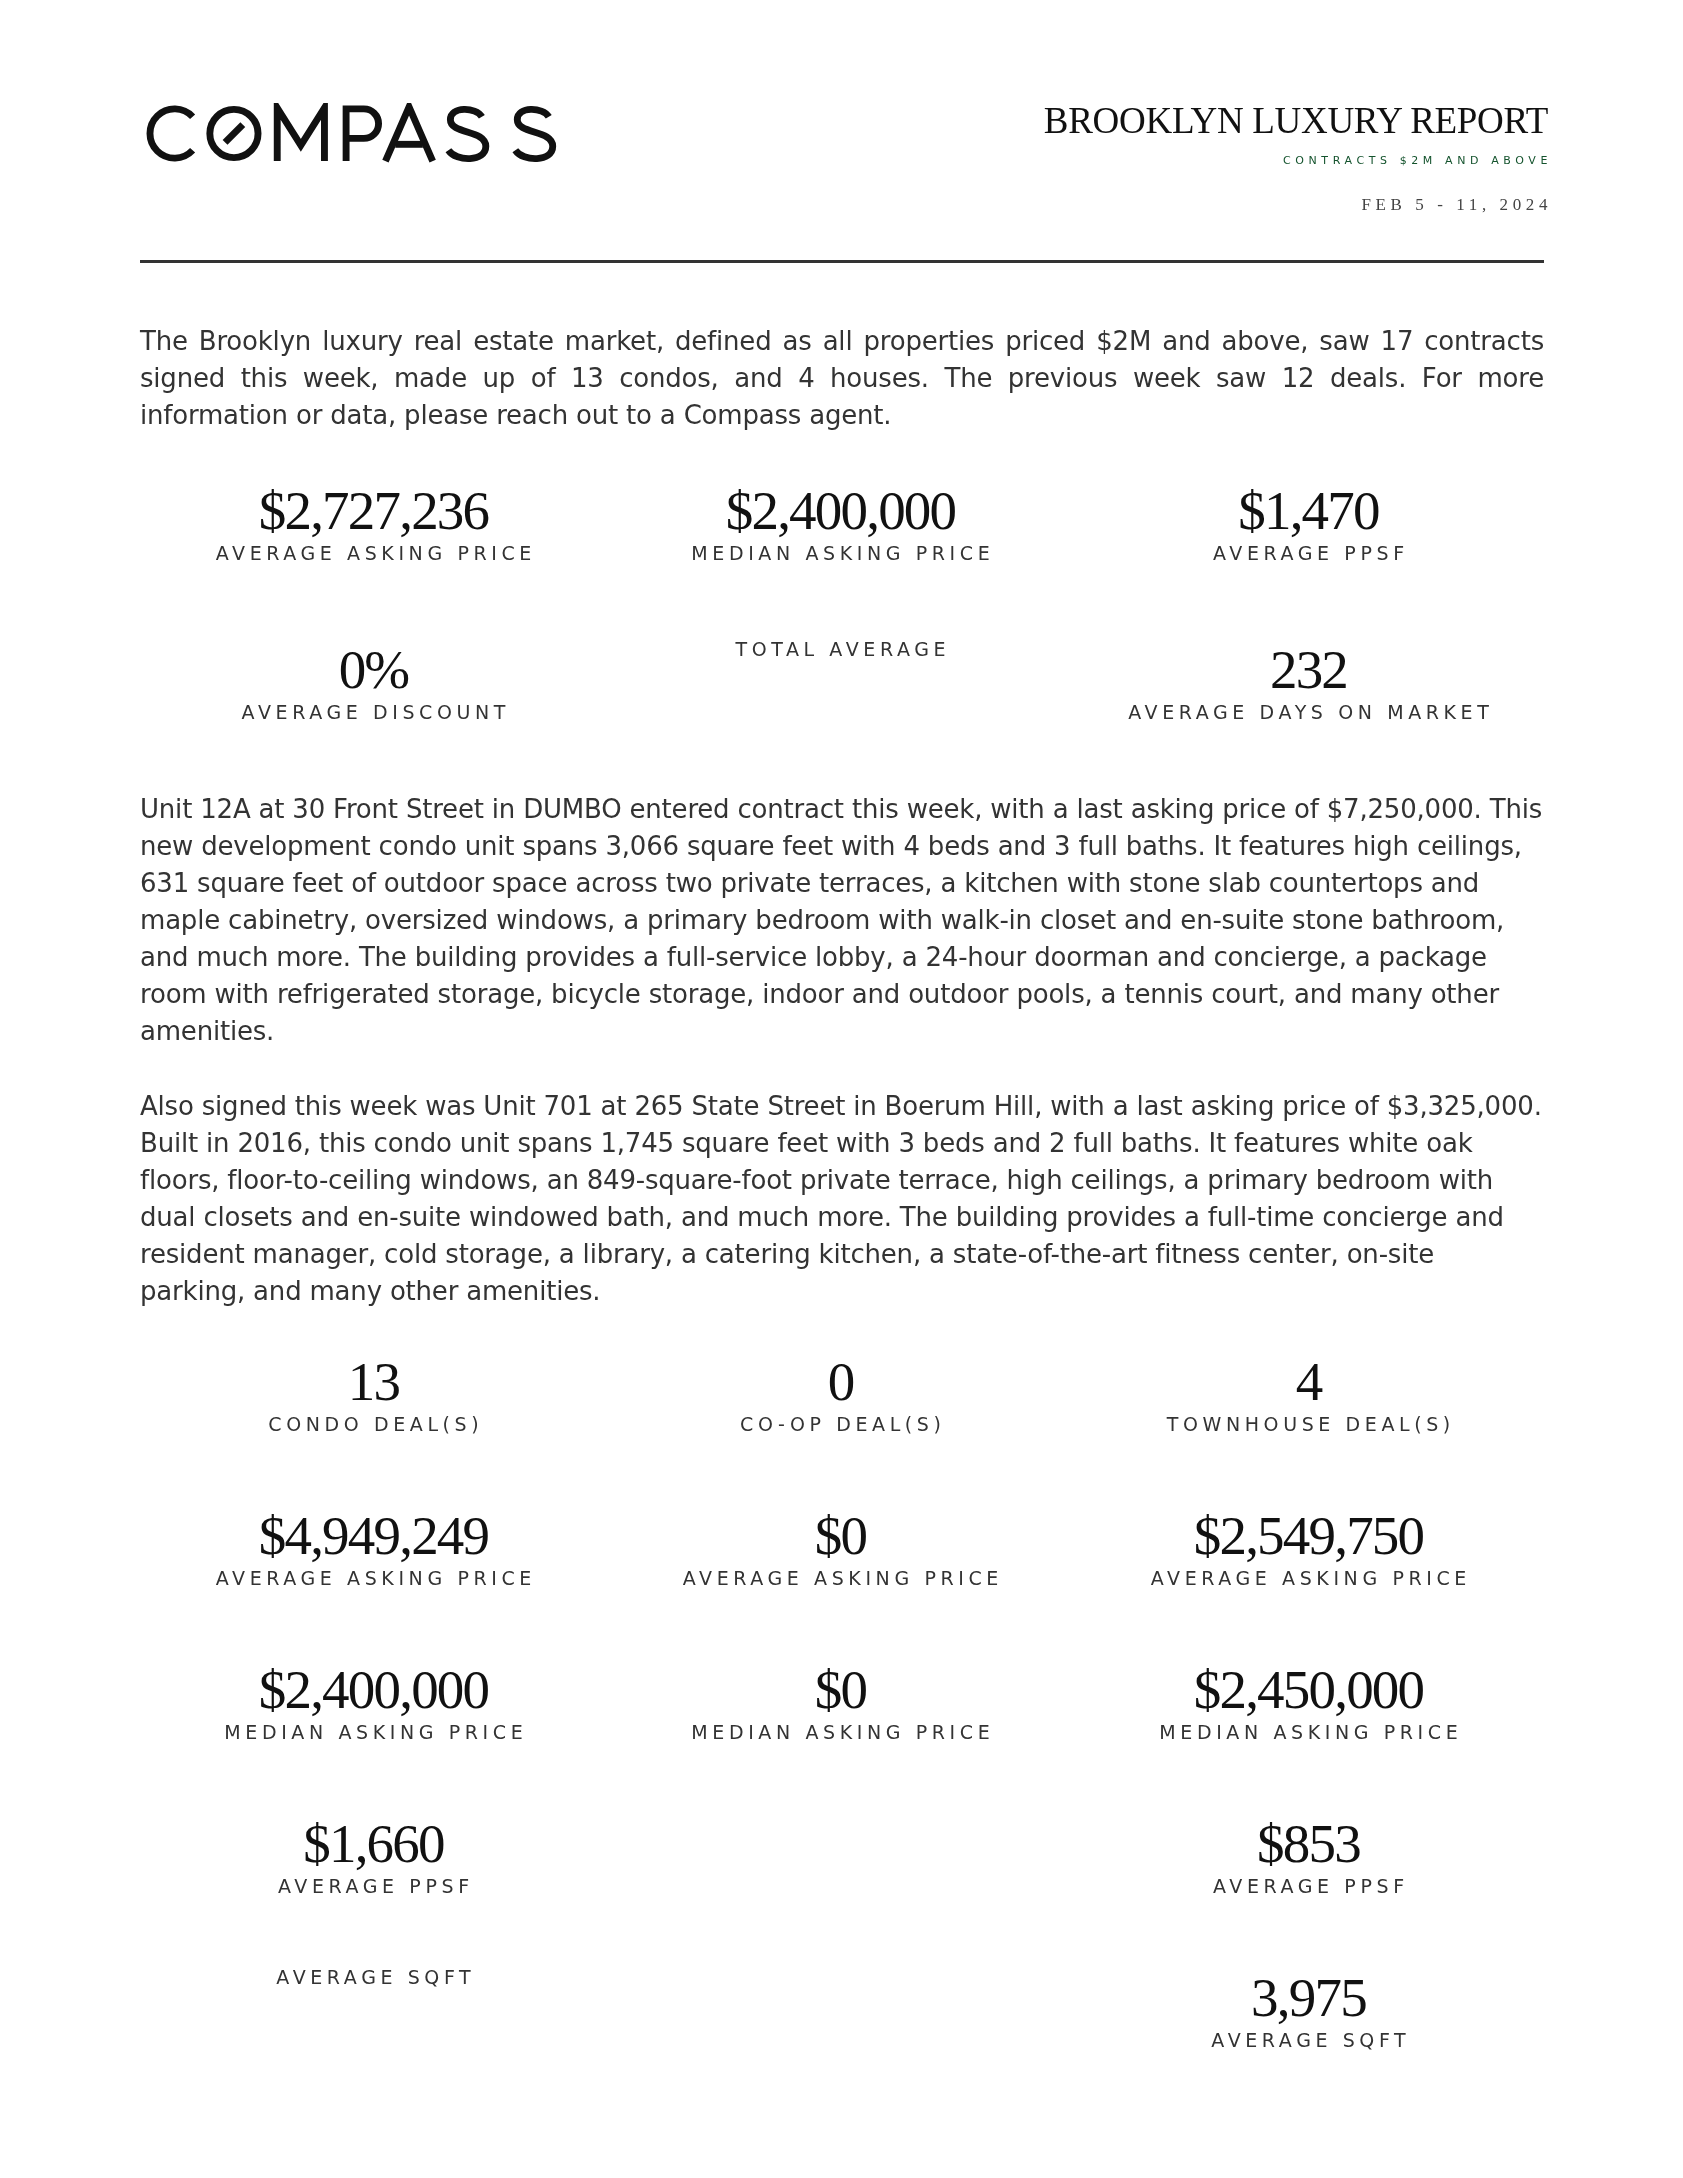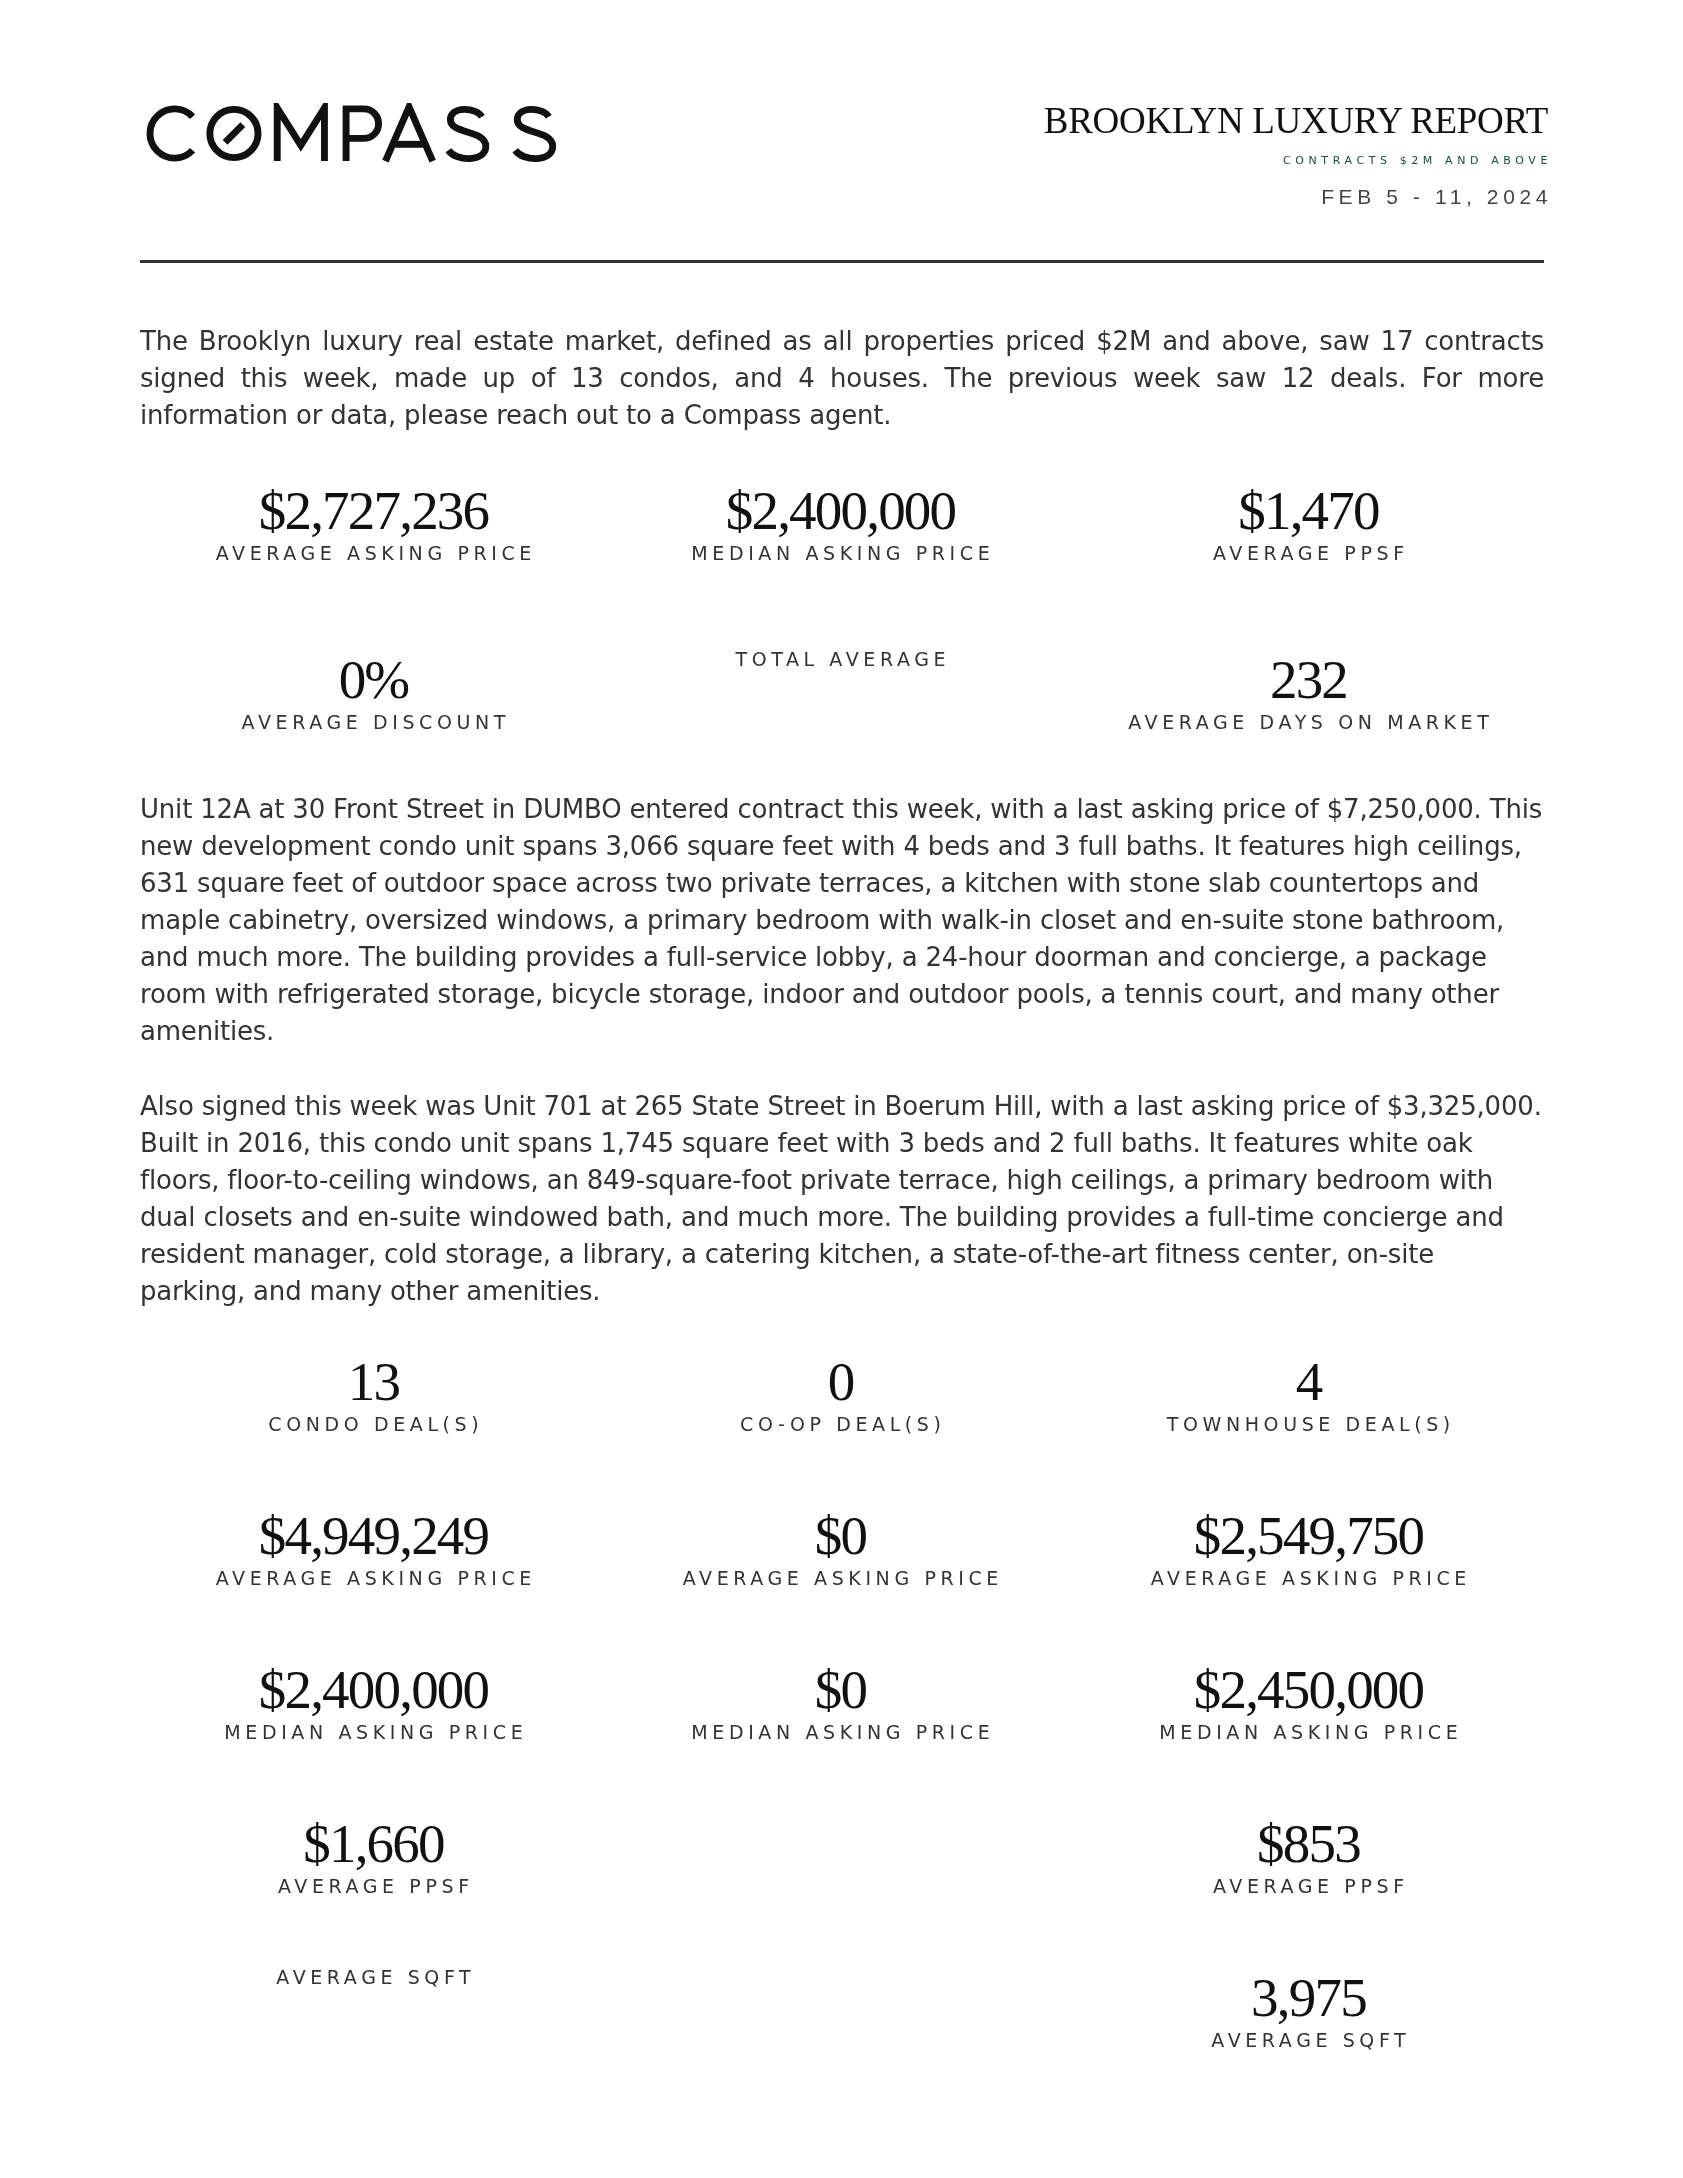--- a/index.html
+++ b/index.html
@@ -5,31 +5,31 @@
   html, body { margin: 0; padding: 0; background: #ffffff; }
   body { width: 1683px; height: 2178px; position: relative; overflow: hidden; color: #111; }
   .page { position: absolute; left: 0; top: 0; width: 1683px; height: 2178px; }
 
   .logo { position: absolute; left: 142px; top: 103px; width: 420px; height: 61px; }
   .logo svg { display: block; }
 
   .report-head { position: absolute; right: 135px; top: 99px; text-align: right; }
   .report-title { font-family: "Liberation Serif", "DejaVu Serif", serif; font-size: 37px; line-height: 44px; color: #111; letter-spacing: -0.3px; white-space: nowrap; }
   .report-sub { font-family: "DejaVu Sans", "Liberation Sans", sans-serif; font-size: 11px; letter-spacing: 4.6px; color: #14532d; line-height: 20px; margin-top: 8px; margin-right: -4px; white-space: nowrap; }
-  .report-date { font-family: Liberation Sans, sans-serif; font-size: 21px; letter-spacing: 4.6px; color: #444; line-height: 20px; margin-top: 16px; margin-right: -4px; white-space: nowrap; }
+  .report-date { font-family: Liberation Serif, serif; font-size: 17px; letter-spacing: 4.6px; color: #444; line-height: 20px; margin-top: 24px; margin-right: -4px; white-space: nowrap; }
 
   .rule { position: absolute; left: 140px; top: 260px; width: 1404px; height: 3px; background: #333; }
 
   .para { position: absolute; left: 140px; width: 1404px; font-family: "DejaVu Sans", "Liberation Sans", sans-serif; font-size: 26px; line-height: 37px; color: #333; letter-spacing: -0.2px; }
   .para.intro { top: 323px; text-align: justify; text-align-last: left; }
   .para.p1 { top: 791px; }
   .para.p2 { top: 1088px; }
 
   .grid { position: absolute; left: 140px; width: 1404px; display: grid; grid-template-columns: 467px 467px 469px; }
-  .grid.top { top: 479px; row-gap: 12px; }
+  .grid.top { top: 479px; row-gap: 2px; }
   .grid.bottom { top: 1350px; }
   .cell { text-align: center; height: 157px; position: relative; }
   .grid.bottom .cell { height: 154px; }
   .cell .num { font-family: "Liberation Serif", "DejaVu Serif", serif; font-size: 55px; line-height: 63px; color: #111; letter-spacing: -1.8px; white-space: nowrap; }
   .cell .lbl { font-family: "DejaVu Sans", "Liberation Sans", sans-serif; font-size: 19px; letter-spacing: 4.6px; color: #333; line-height: 22px; white-space: nowrap; padding-left: 4.6px; }
 </style>
 </head>
 <body>
 
 <div class="page">

